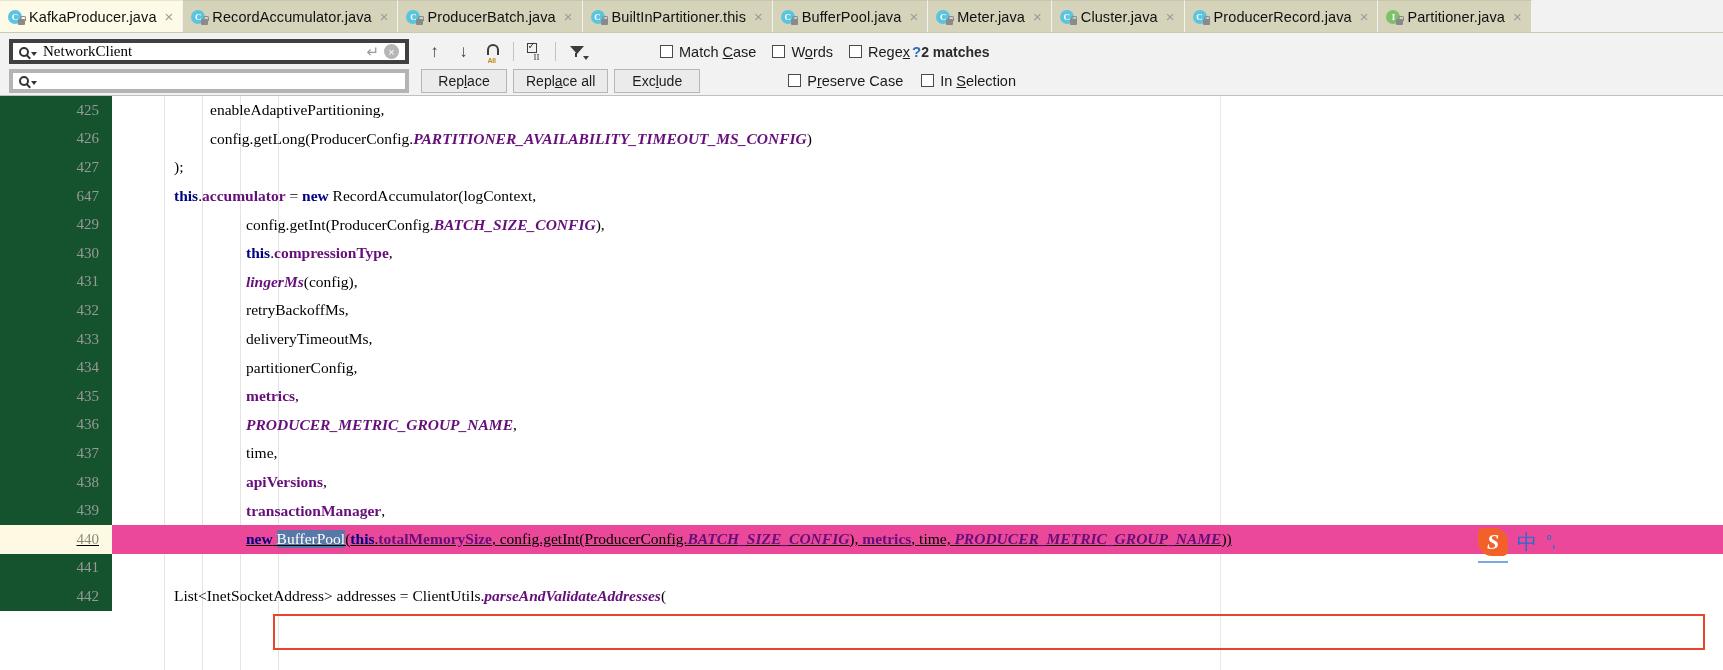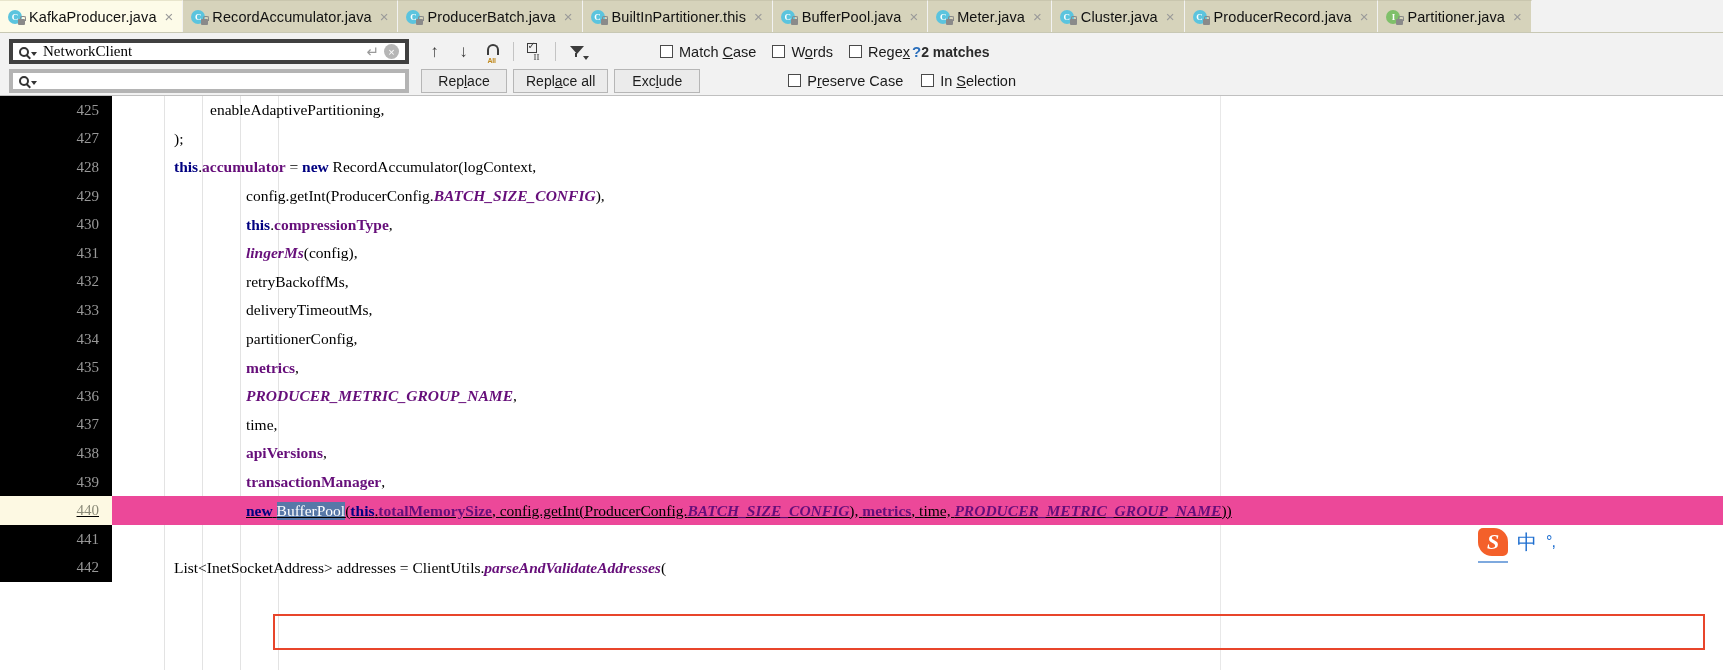--- a/index.html
+++ b/index.html
@@ -199,21 +199,21 @@
   }
   .code-area {
     position: relative;
     font-family: "Liberation Serif", serif;
     font-size: 0;
   }
   .crow { display: flex; height: 28.6px; align-items: center; position: relative; }
   .crow.hl { background: #ec4899; text-decoration: underline; }
   .gutter {
     flex: 0 0 112px; height: 100%;
-    background: #000000; color: #999999;
+    background: #14532d; color: #999999;
     font-size: 15px; text-align: right;
     padding-right: 13px; display: flex;
     align-items: center; justify-content: flex-end;
     font-family: "Liberation Serif", serif;
   }
   .crow.hl .gutter { background: #fdf9e3; color: #8a8a78; }
   .fold { flex: 0 0 50px; height: 100%; background: transparent; }
   .codeline {
     flex: 1; height: 100%; display: flex; align-items: center;
     font-size: 15.5px; white-space: pre;
@@ -436,26 +436,31 @@
     <div class="gline" style="left:166px"></div>
   </div>
   <div class="rmargin"></div>
   <div class="code-area" id="codearea">
       <div class="crow">
         <div class="gutter">425</div>
         <div class="fold"></div>
         <div class="codeline"><span style="display:inline-block;width:36px"></span><span class="pln">enableAdaptivePartitioning,</span></div>
       </div>
       <div class="crow">
+        <div class="gutter">426</div>
+        <div class="fold"></div>
+        <div class="codeline"><span style="display:inline-block;width:36px"></span><span class="pln">config.getLong(ProducerConfig.</span><span class="stc">PARTITIONER_AVAILABILITY_TIMEOUT_MS_CONFIG</span><span class="pln">)</span></div>
+      </div>
+      <div class="crow">
         <div class="gutter">427</div>
         <div class="fold"></div>
         <div class="codeline"><span style="display:inline-block;width:0px"></span><span class="pln">);</span></div>
       </div>
       <div class="crow">
-        <div class="gutter">428</div>
+        <div class="gutter">647</div>
         <div class="fold"></div>
         <div class="codeline"><span style="display:inline-block;width:0px"></span><span class="kw">this</span><span class="pln">.</span><span class="fld">accumulator</span><span class="pln"> = </span><span class="kw">new</span><span class="pln"> RecordAccumulator(logContext,</span></div>
       </div>
       <div class="crow">
         <div class="gutter">429</div>
         <div class="fold"></div>
         <div class="codeline"><span style="display:inline-block;width:72px"></span><span class="pln">config.getInt(ProducerConfig.</span><span class="stc">BATCH_SIZE_CONFIG</span><span class="pln">),</span></div>
       </div>
       <div class="crow">
         <div class="gutter">430</div>

